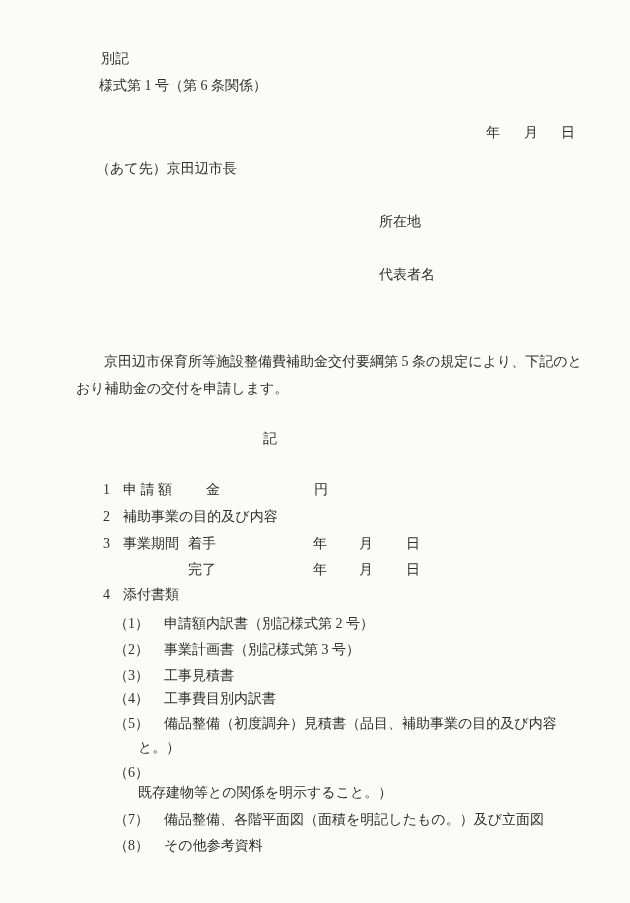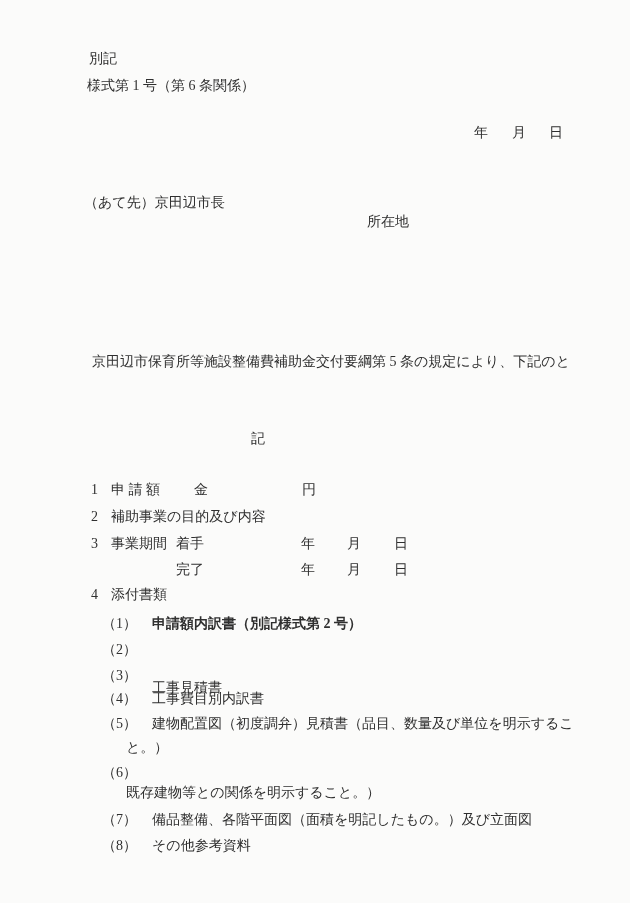--- a/index.html
+++ b/index.html
@@ -12,21 +12,21 @@
     width: 630px;
     height: 903px;
     background: #fbfbfa;
     color: #2f2f2f;
     font-family: "Liberation Serif", "DejaVu Serif", serif;
     font-size: 14px;
     overflow: hidden;
   }
   .ln {
     position: absolute;
-    left: 4px;
+    left: 16px;
     width: 508px;
     line-height: 17px;
     white-space: pre;
   }
   .tok {
     position: absolute;
     top: 0;
     white-space: pre;
   }
   .center {
@@ -44,31 +44,37 @@
   <div class="ln" style="top:77px;">
     <span class="tok" style="left:83px;">様式第 1 号（第 6 条関係）</span>
   </div>
 
   <div class="ln" style="top:124px;">
     <span class="tok" style="left:470px;">年</span>
     <span class="tok" style="left:508px;">月</span>
     <span class="tok" style="left:545px;">日</span>
   </div>
 
-  <div class="ln" style="top:160px;margin-top:34px;">
+  <div class="ln" style="top:160px;">
     <span class="tok" style="left:80px;">（あて先）京田辺市長</span>
   </div>
 
   <div class="ln" style="top:213px;">
     <span class="tok" style="left:363px;">所在地</span>
   </div>
+  <div class="ln" style="top:266px;">
+    <span class="tok" style="left:363px;">代表者名</span>
+  </div>
 
 
   <div class="ln" style="top:353px;">
     <span class="tok" style="left:88px;">京田辺市保育所等施設整備費補助金交付要綱第 5 条の規定により、下記のと</span>
+  </div>
+  <div class="ln" style="top:380px;">
+    <span class="tok" style="left:60px;">おり補助金の交付を申請します。</span>
   </div>
 
   <div class="ln center" style="top:430px;">記</div>
 
   <div class="ln" style="top:481px;">
     <span class="tok" style="left:87px;">1</span>
     <span class="tok" style="left:107px;">申 請 額</span>
     <span class="tok" style="left:190px;">金</span>
     <span class="tok" style="left:298px;">円</span>
   </div>
@@ -94,36 +100,37 @@
     <span class="tok" style="left:390px;">日</span>
   </div>
 
   <div class="ln" style="top:586px;">
     <span class="tok" style="left:87px;">4</span>
     <span class="tok" style="left:107px;">添付書類</span>
   </div>
 
   <div class="ln" style="top:615px;">
     <span class="tok" style="left:98px;">（1）</span>
-    <span class="tok" style="left:148px;font-weight:bold;">申請額内訳書（別記様式第 2 号）</span>
+    <span class="tok" style="left:148px;">申請額内訳書（別記様式第 2 号）</span>
   </div>
   <div class="ln" style="top:641px;">
     <span class="tok" style="left:98px;">（2）</span>
+    <span class="tok" style="left:148px;">事業計画書（別記様式第 3 号）</span>
   </div>
   <div class="ln" style="top:667px;">
     <span class="tok" style="left:98px;">（3）</span>
-    <span class="tok" style="left:148px;margin-top:12px;">工事見積書</span>
+    <span class="tok" style="left:148px;">工事見積書</span>
   </div>
   <div class="ln" style="top:690px;">
     <span class="tok" style="left:98px;">（4）</span>
     <span class="tok" style="left:148px;">工事費目別内訳書</span>
   </div>
   <div class="ln" style="top:715px;">
     <span class="tok" style="left:98px;">（5）</span>
-    <span class="tok" style="left:148px;">建物配置図（初度調弁）見積書（品目、数量及び単位を明示するこ</span>
+    <span class="tok" style="left:148px;">備品整備（初度調弁）見積書（品目、補助事業の目的及び内容</span>
   </div>
   <div class="ln" style="top:739px;">
     <span class="tok" style="left:122px;">と。）</span>
   </div>
   <div class="ln" style="top:764px;">
     <span class="tok" style="left:98px;">（6）</span>
   </div>
   <div class="ln" style="top:784px;">
     <span class="tok" style="left:122px;">既存建物等との関係を明示すること。）</span>
   </div>

